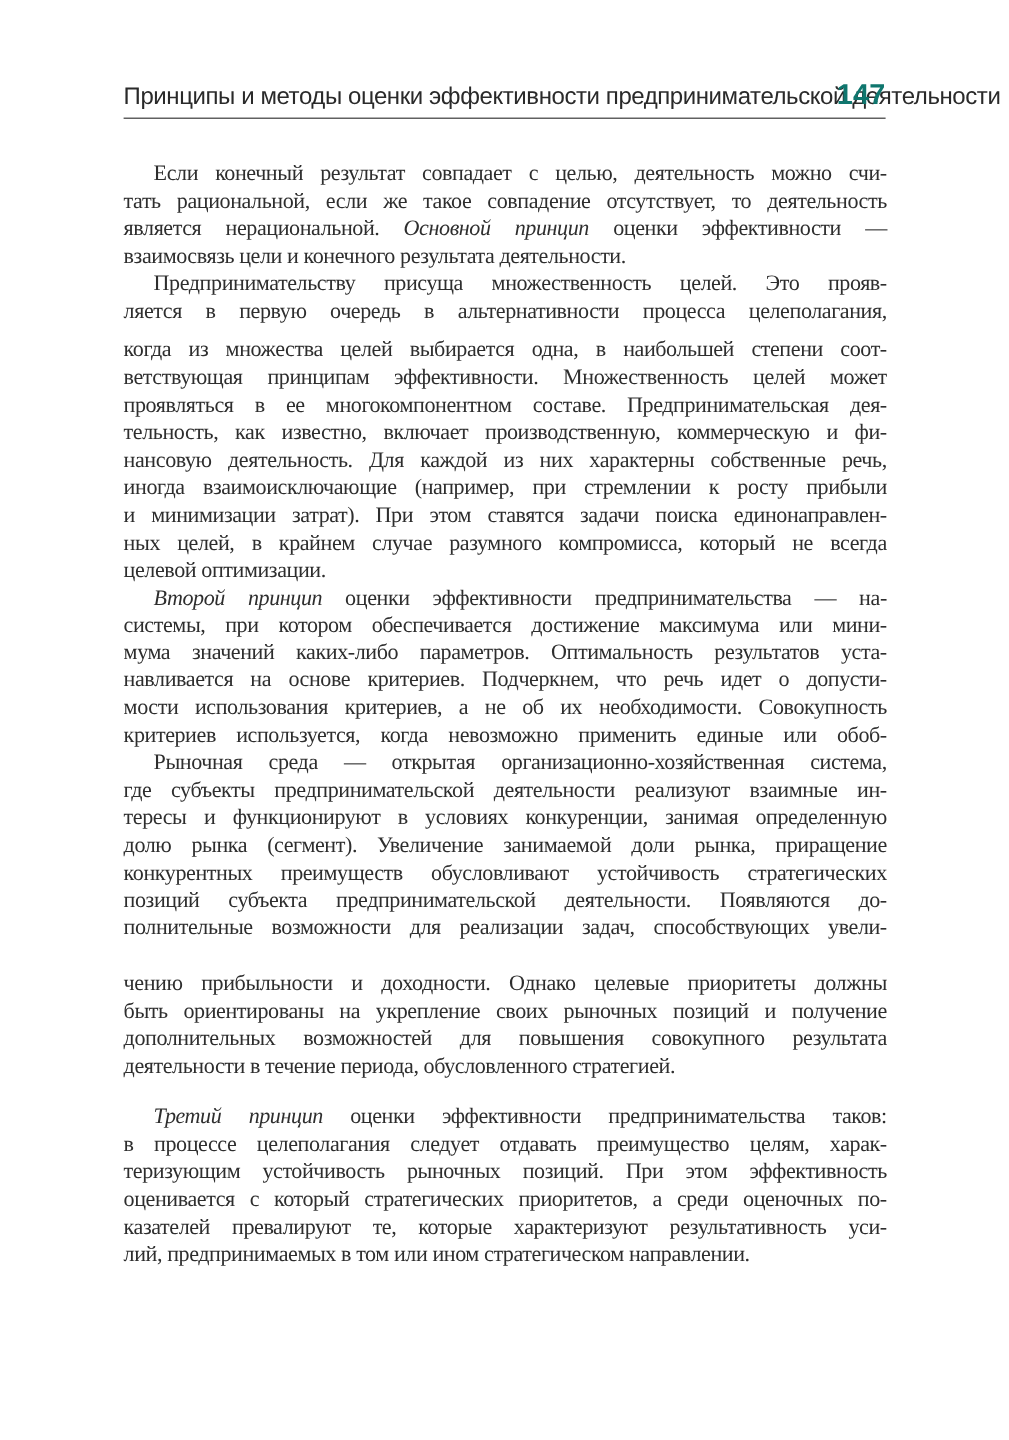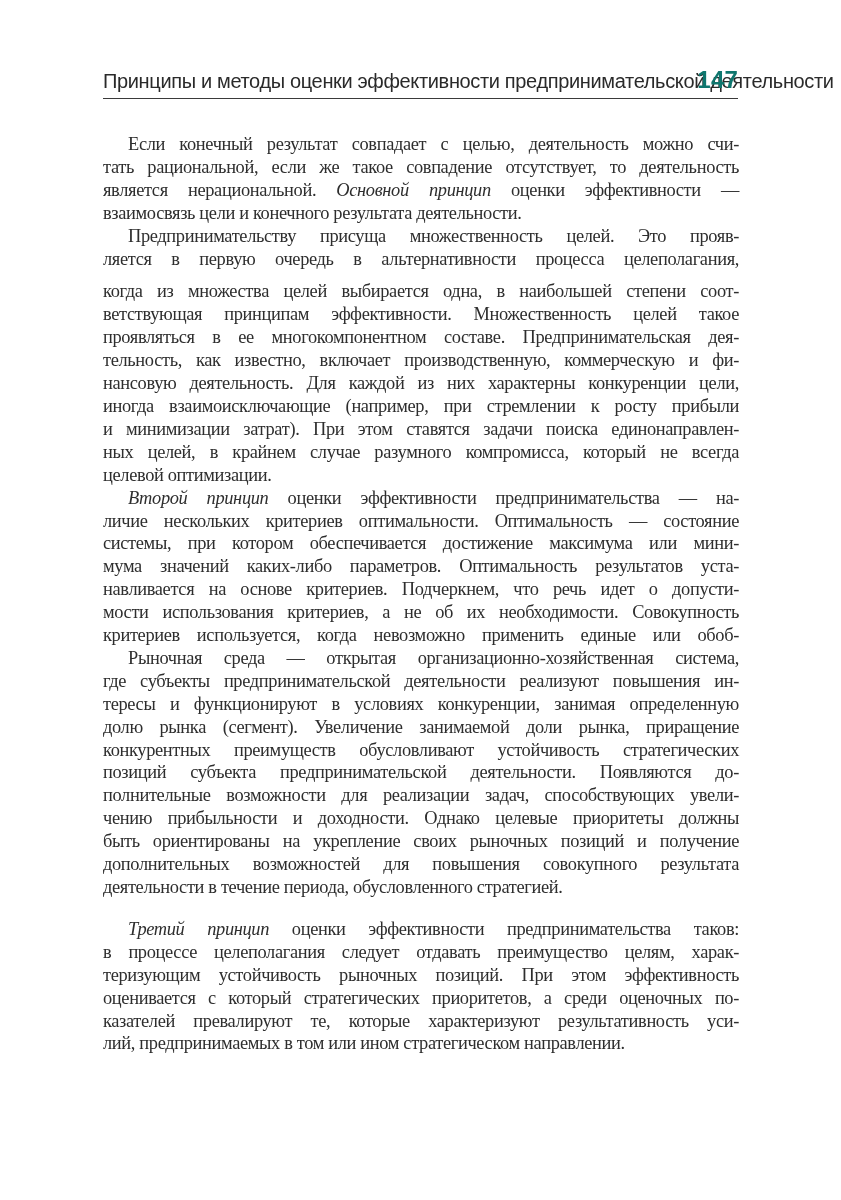--- a/index.html
+++ b/index.html
@@ -78,49 +78,48 @@
     <span class="line first" style="white-space: normal;">Если конечный результат совпадает с целью, деятельность можно счи-</span>
     <span class="line" style="white-space: normal;">тать рациональной, если же такое совпадение отсутствует, то деятельность</span>
     <span class="line" style="white-space: normal;"><span>является нерациональной.</span> <em>Основной принцип</em><span> оценки эффективности —</span></span>
     <span class="line last" style="white-space: normal;">взаимосвязь цели и конечного результата деятельности.</span>
   </div>
 
   <div>
     <span class="line first" style="white-space: normal;">Предпринимательству присуща множественность целей. Это прояв-</span>
     <span class="line" style="white-space: normal;">ляется в первую очередь в альтернативности процесса целеполагания,</span>
     <span class="line" style="white-space: normal; margin-top: 10px;">когда из множества целей выбирается одна, в наибольшей степени соот-</span>
-    <span class="line" style="white-space: normal;">ветствующая принципам эффективности. Множественность целей такое</span>
+    <span class="line" style="white-space: normal;">ветствующая принципам эффективности. Множественность целей может</span>
     <span class="line" style="white-space: normal;">проявляться в ее многокомпонентном составе. Предпринимательская дея-</span>
     <span class="line" style="white-space: normal;">тельность, как известно, включает производственную, коммерческую и фи-</span>
-    <span class="line" style="white-space: normal;">нансовую деятельность. Для каждой из них характерны конкуренции цели,</span>
+    <span class="line" style="white-space: normal;">нансовую деятельность. Для каждой из них характерны собственные речь,</span>
     <span class="line" style="white-space: normal;">иногда взаимоисключающие (например, при стремлении к росту прибыли</span>
     <span class="line" style="white-space: normal;">и минимизации затрат). При этом ставятся задачи поиска единонаправлен-</span>
     <span class="line" style="white-space: normal;">ных целей, в крайнем случае разумного компромисса, который не всегда</span>
     <span class="line last" style="white-space: normal;">целевой оптимизации.</span>
   </div>
 
   <div>
     <span class="line first" style="white-space: normal;"><em>Второй принцип</em><span> оценки эффективности предпринимательства — на-</span></span>
-    <span class="line" style="white-space: normal;">личие нескольких критериев оптимальности. Оптимальность — состояние</span>
     <span class="line" style="white-space: normal;">системы, при котором обеспечивается достижение максимума или мини-</span>
     <span class="line" style="white-space: normal;">мума значений каких-либо параметров. Оптимальность результатов уста-</span>
     <span class="line" style="white-space: normal;">навливается на основе критериев. Подчеркнем, что речь идет о допусти-</span>
     <span class="line" style="white-space: normal;">мости использования критериев, а не об их необходимости. Совокупность</span>
     <span class="line" style="white-space: normal;">критериев используется, когда невозможно применить единые или обоб-</span>
   </div>
 
   <div>
     <span class="line first" style="white-space: normal;">Рыночная среда — открытая организационно-хозяйственная система,</span>
-    <span class="line" style="white-space: normal;">где субъекты предпринимательской деятельности реализуют повышения ин-</span>
+    <span class="line" style="white-space: normal;">где субъекты предпринимательской деятельности реализуют взаимные ин-</span>
     <span class="line" style="white-space: normal;">тересы и функционируют в условиях конкуренции, занимая определенную</span>
     <span class="line" style="white-space: normal;">долю рынка (сегмент). Увеличение занимаемой доли рынка, приращение</span>
     <span class="line" style="white-space: normal;">конкурентных преимуществ обусловливают устойчивость стратегических</span>
     <span class="line" style="white-space: normal;">позиций субъекта предпринимательской деятельности. Появляются до-</span>
     <span class="line" style="white-space: normal;">полнительные возможности для реализации задач, способствующих увели-</span>
-    <span class="line" style="white-space: normal;">чению прибыльности и доходности. Однако целевые приоритеты должны</span>
+    <span class="line" style="white-space: normal; margin-top: 24px;">чению прибыльности и доходности. Однако целевые приоритеты должны</span>
     <span class="line" style="white-space: normal;">быть ориентированы на укрепление своих рыночных позиций и получение</span>
     <span class="line" style="white-space: normal;">дополнительных возможностей для повышения совокупного результата</span>
     <span class="line last" style="white-space: normal;">деятельности в течение периода, обусловленного стратегией.</span>
   </div>
 
   <div>
     <span class="line first" style="white-space: normal; margin-top: 19px;"><em>Третий принцип</em><span> оценки эффективности предпринимательства таков:</span></span>
     <span class="line" style="white-space: normal;">в процессе целеполагания следует отдавать преимущество целям, харак-</span>
     <span class="line" style="white-space: normal;">теризующим устойчивость рыночных позиций. При этом эффективность</span>
     <span class="line" style="white-space: normal;">оценивается с который стратегических приоритетов, а среди оценочных по-</span>

